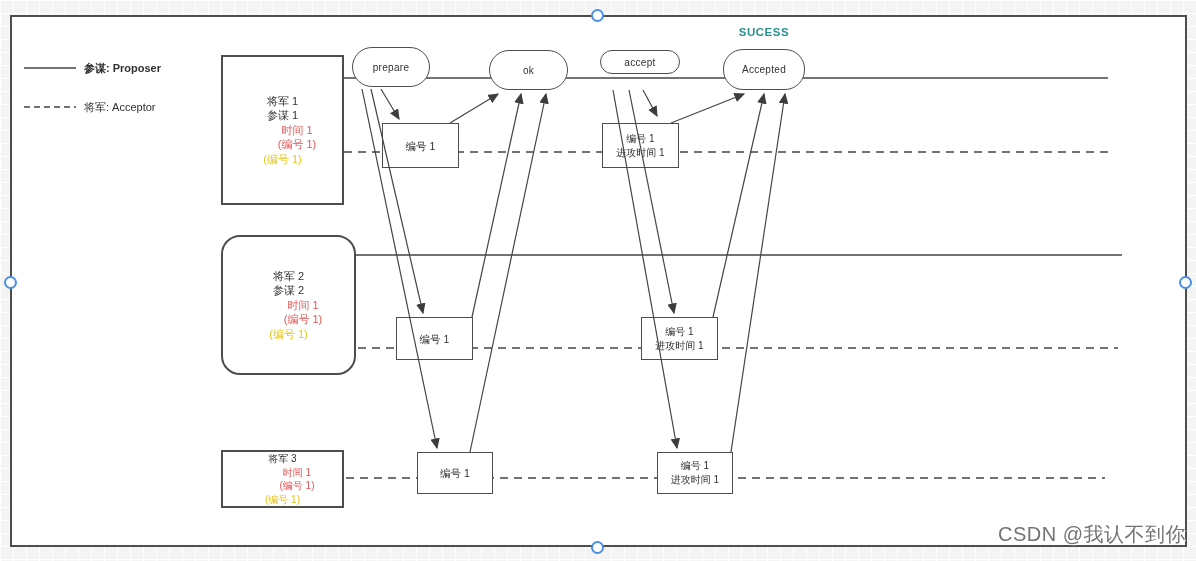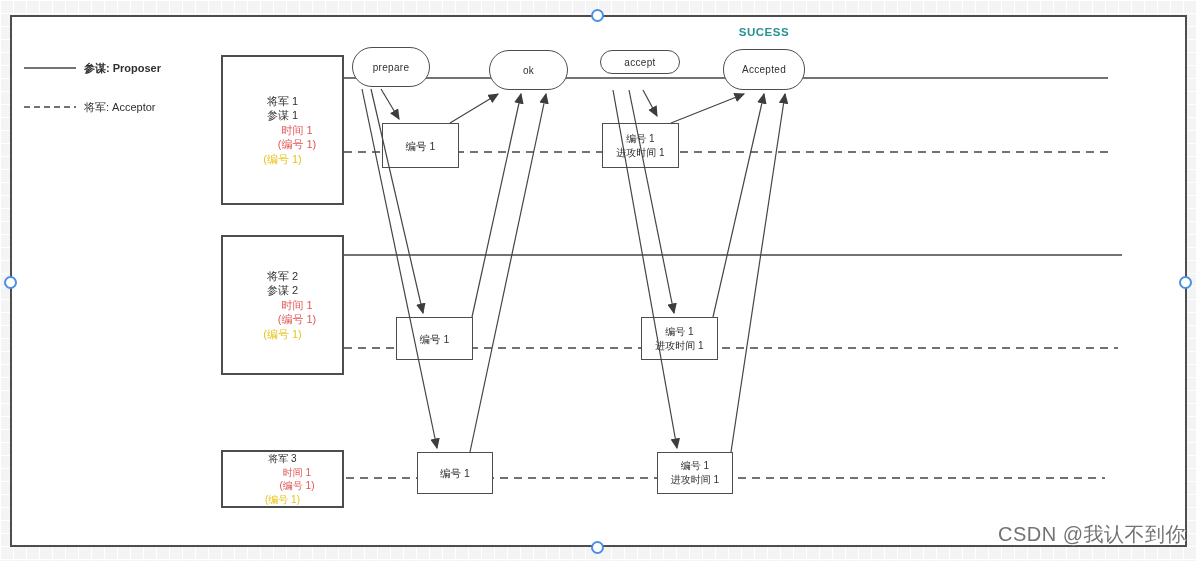--- a/index.html
+++ b/index.html
@@ -66,21 +66,21 @@
   <div class="legend-label" style="left:84px;top:100px;">将军: Acceptor</div>
 
   <div class="shape gbox" style="left:221px;top:55px;width:123px;height:150px;">
     <span>将军 1</span>
     <span>参谋 1</span>
     <span class="t-red">时间 1</span>
     <span class="t-red">(编号 1)</span>
     <span class="t-yellow">(编号 1)</span>
   </div>
 
-  <div class="shape gbox" style="left:221px;top:235px;width:123px;height:140px;">
+  <div class="shape gbox" style="left:221px;top:235px;width:135px;height:140px;border-radius:19px;">
     <span>将军 2</span>
     <span>参谋 2</span>
     <span class="t-red">时间 1</span>
     <span class="t-red">(编号 1)</span>
     <span class="t-yellow">(编号 1)</span>
   </div>
 
   <div class="shape gbox small" style="left:221px;top:450px;width:123px;height:58px;">
     <span>将军 3</span>
     <span class="t-red">时间 1</span>

